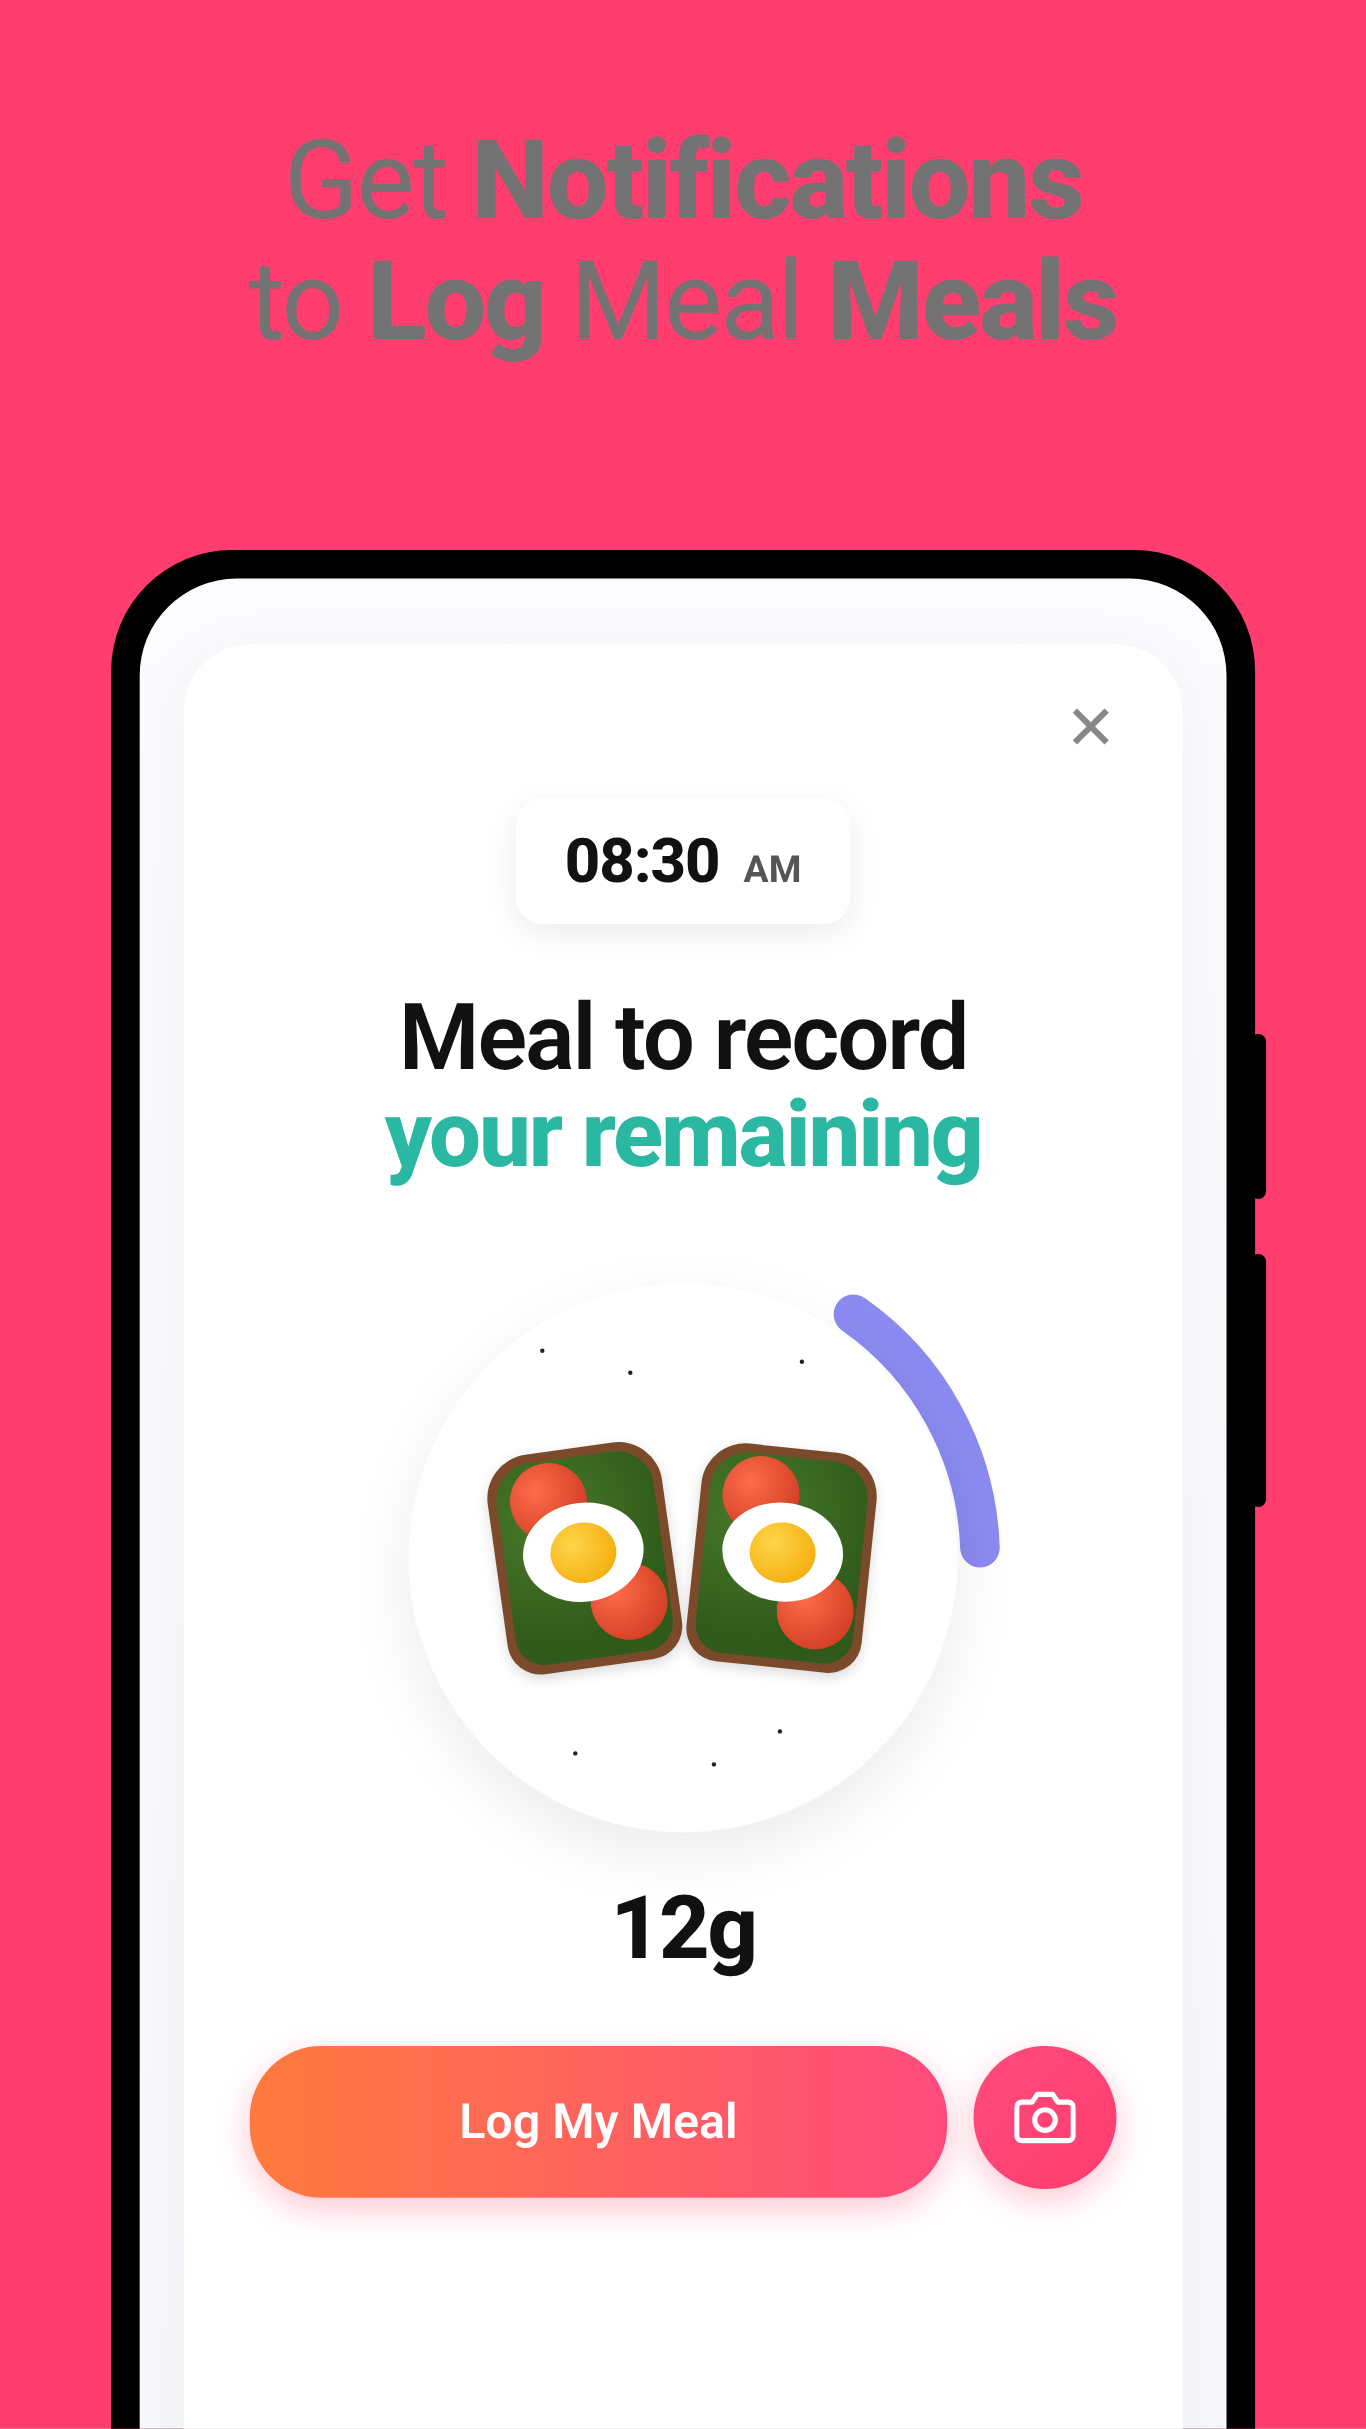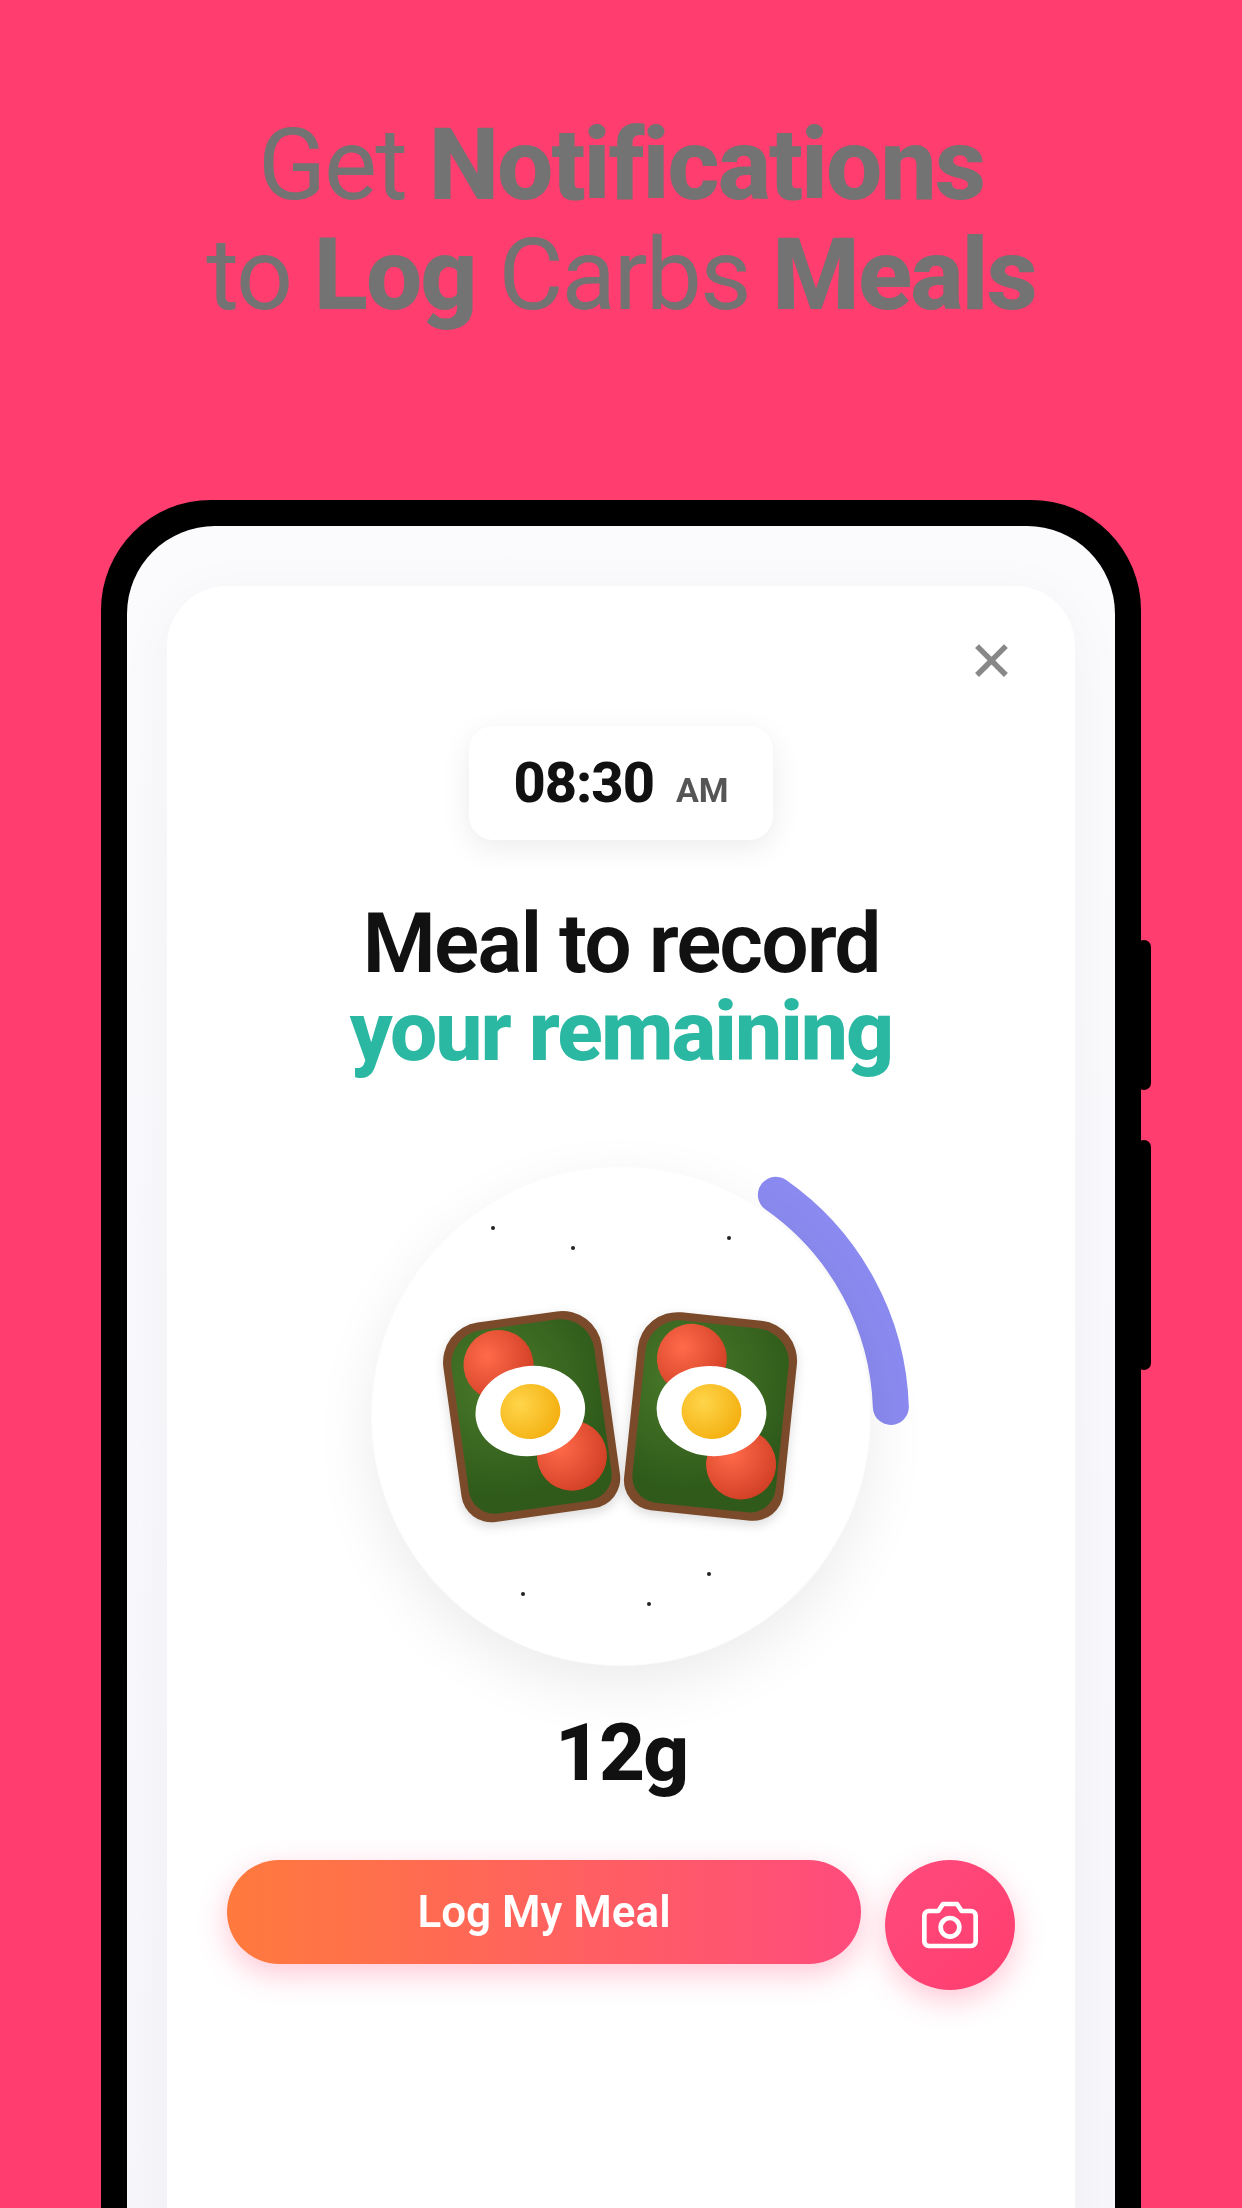--- a/index.html
+++ b/index.html
@@ -180,21 +180,21 @@
     .metric .label { font-size: 40px; font-weight: 400; color: #333; margin-top: 4px; }
     .actions {
       margin-top: 60px;
       width: 100%;
       display: flex;
       gap: 24px;
       align-items: stretch;
     }
     .log-btn {
       flex: 1;
-      height: 104px;
+      height: 138px;
       border-radius: 65px;
       background: linear-gradient(90deg, #ff7a3d 0%, #ff4b7d 100%);
       color: #fff;
       font-size: 44px;
       font-weight: 600;
       display: flex;
       align-items: center;
       justify-content: center;
       cursor: pointer;
       box-shadow: 0 10px 30px rgba(255,70,120,0.3);
@@ -213,21 +213,21 @@
     .cam-btn svg { width: 56px; height: 56px; }
   </style>
 </head>
 <body>
 
 <div class="hero-text">
   <div>
     <span class="light">Get </span><span class="bold">Notifications</span>
   </div>
   <div>
-    <span class="light">to </span><span class="bold">Log</span><span class="light"> Carbs </span><span class="bold">Meals</span>
+    <span class="light">to </span><span class="bold">Log</span><span class="light"> Meal </span><span class="bold">Meals</span>
   </div>
 </div>
 
 <div class="phone-frame">
   <div class="phone-side-btn b1"></div>
   <div class="phone-side-btn b2"></div>
   <div class="phone-screen">
     <div class="card">
       <div class="close-btn">✕</div>
 

